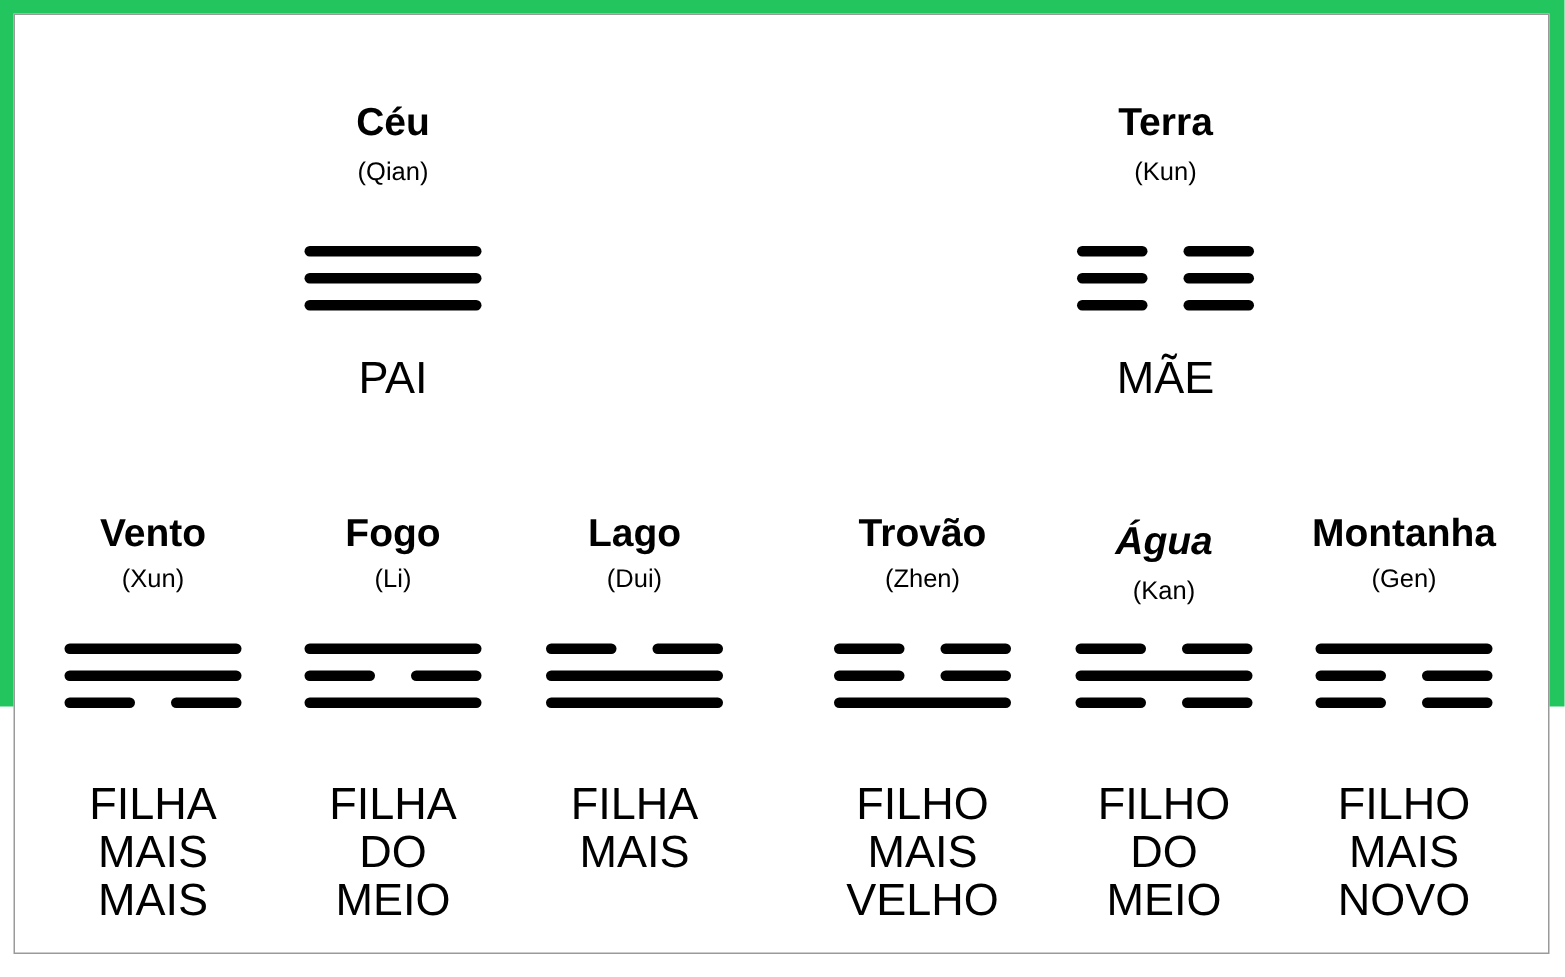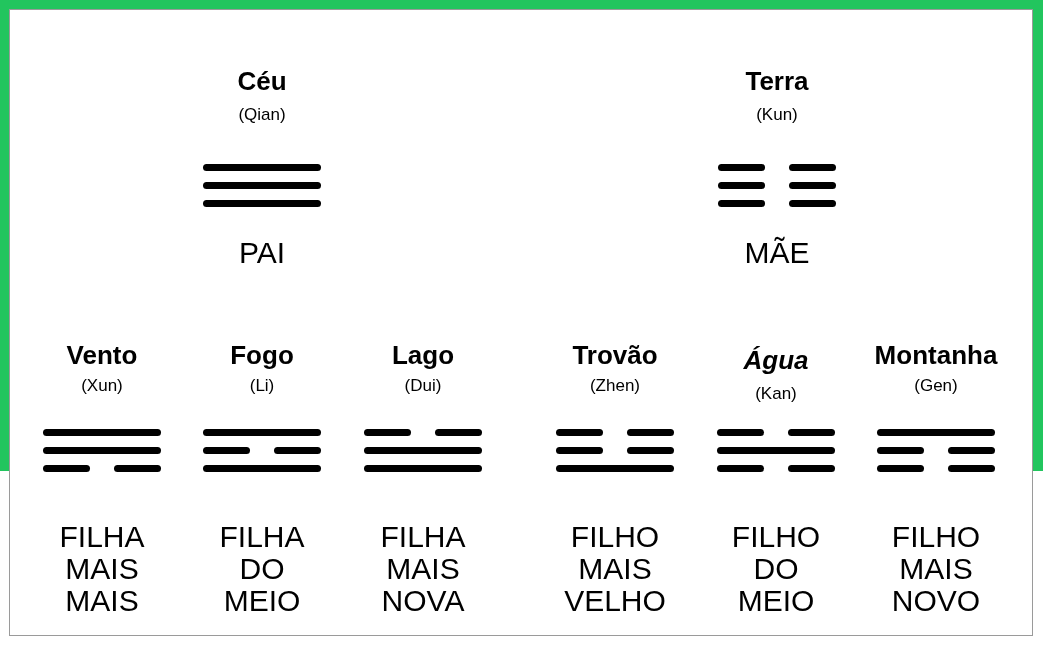--- a/index.html
+++ b/index.html
@@ -195,21 +195,20 @@
           <div class="yao solid">
             <div class="seg"></div>
           </div>
           <div class="yao solid">
             <div class="seg"></div>
           </div>
         </div>
         <div class="tg-family">
           <div>FILHA</div>
           <div>MAIS</div>
-          <div>NOVA</div>
         </div>
       </div>
       <div class="trigram-card row-bottom" style="left: 525px; top: 340px;">
         <div class="tg-title">Trovão</div>
         <div class="tg-subtitle">(Zhen)</div>
         <div class="tg-lines">
           <div class="yao broken">
             <div class="seg"></div>
             <div class="seg"></div>
           </div>

